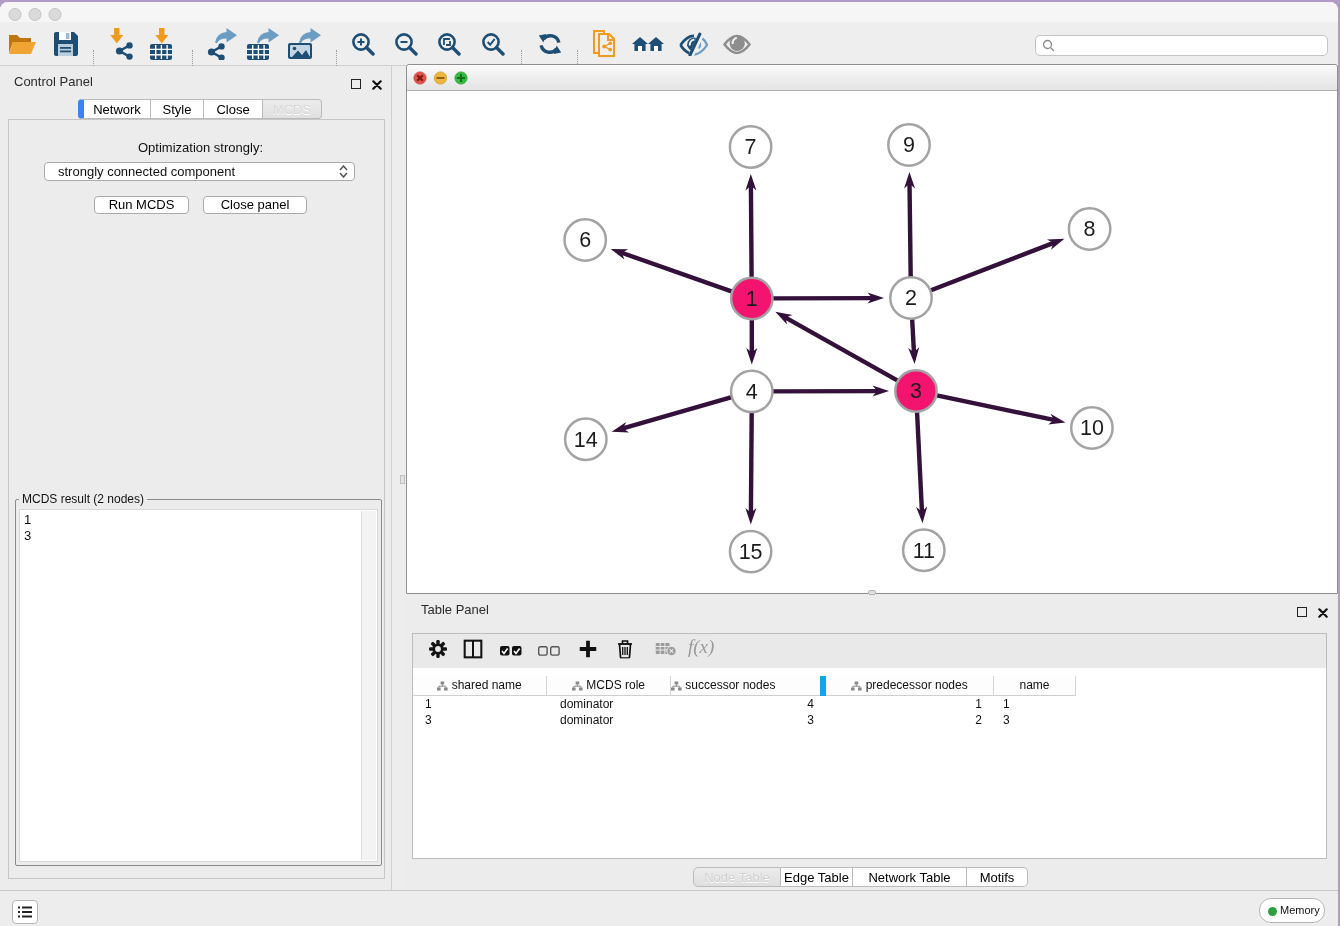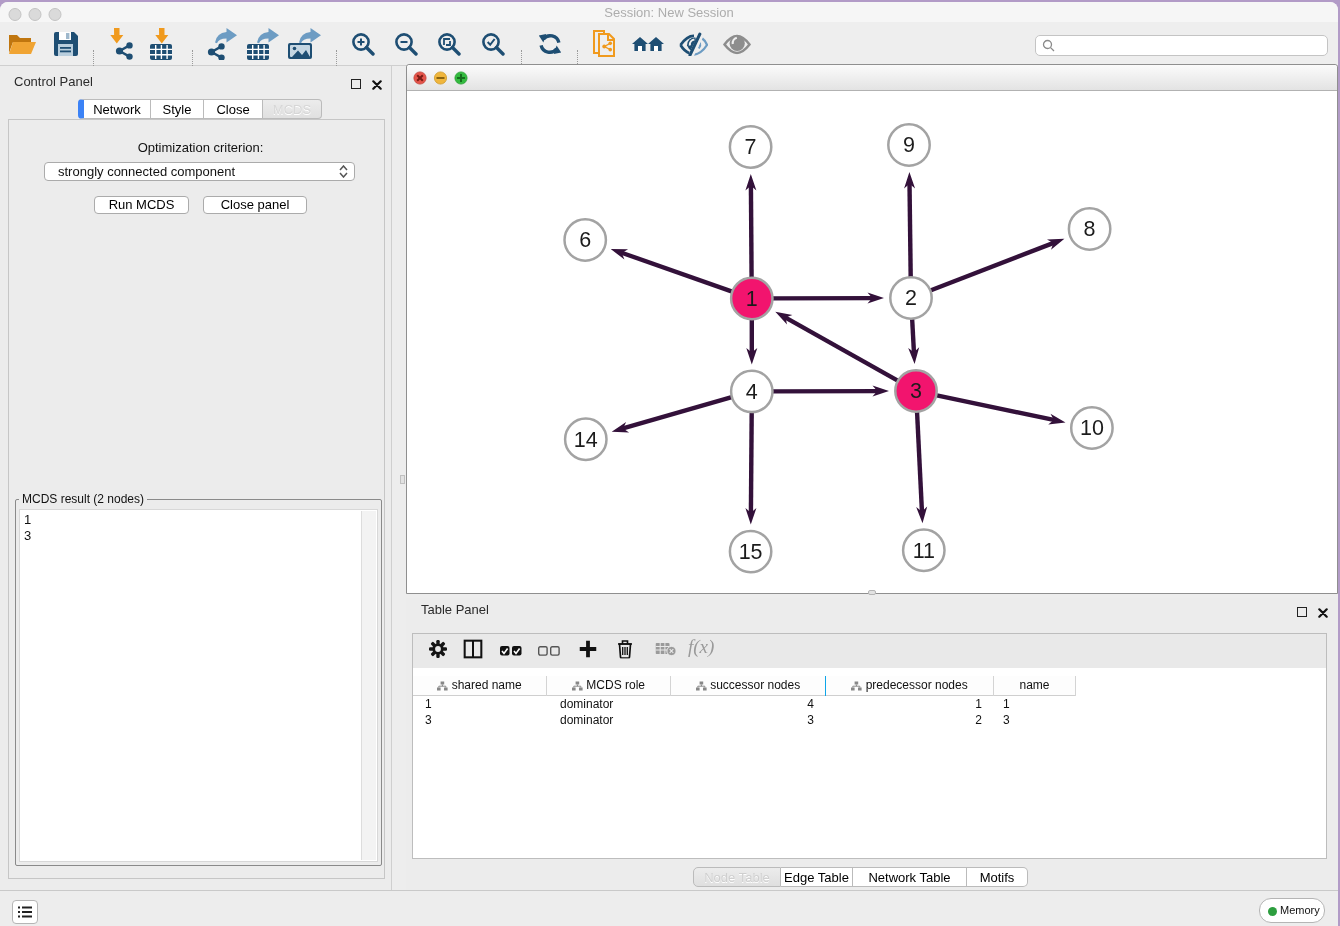--- a/index.html
+++ b/index.html
@@ -10,21 +10,20 @@
 .ptitle {font-size:13px;color:#2b2b2b}
 .tab {display:inline-block;background:#fff;border:1px solid #bbb;border-left:none;font-size:13px;text-align:center;height:20px;line-height:19px;vertical-align:top}
 </style></head><body>
 <div id="win">
   <div id="titlebar">
     <svg width="70" height="14" style="position:absolute;left:8px;top:6px">
         <circle cx="7" cy="6.5" r="6" fill="#dadada" stroke="#c3c3c3"></circle>
         <circle cx="27" cy="6.5" r="6" fill="#dadada" stroke="#c3c3c3"></circle>
         <circle cx="47" cy="6.5" r="6" fill="#dadada" stroke="#c3c3c3"></circle>
       </svg>
-    <div style="position:absolute;left:0;right:0;top:3px;text-align:center;font-size:13px;color:#adadad">Session: New Session</div>
   </div>
   <div id="toolbar">
       <div class="tsep" style="left:93px"></div>
       <div class="tsep" style="left:192px"></div>
       <div class="tsep" style="left:336px"></div>
       <div class="tsep" style="left:521px"></div>
       <div class="tsep" style="left:577px"></div>
     </div>
   <div style="position:absolute;left:22px;top:22px;width:0;height:44px">
       <div style="position:absolute;left:50%;top:50%;transform:translate(-50%,-50%)"><svg width="30" height="26" viewBox="0 0 30 26" style="">
@@ -196,21 +195,21 @@
 
   <div style="position:absolute;left:0;top:64px;width:392px;height:824px;background:#ececec;border-right:1px solid #cfcfcf">
     <div class="ptitle" style="position:absolute;left:14px;top:8px">Control Panel</div>
     <div style="position:absolute;right:9px;top:10px"><span style="display:inline-block;width:10px;height:10px;border:1.5px solid #222;margin-right:11px;vertical-align:1px"></span><svg width="10" height="10" viewBox="0 0 10 10">
           <path d="M1.3 1.3 L8.7 8.7 M8.7 1.3 L1.3 8.7" stroke="#111" stroke-width="2.2" stroke-linecap="round"></path>
         </svg></div>
     <div style="position:absolute;left:78px;top:33px;height:20px">
       <div class="tab" style="width:73px;border-left:6px solid #3b82f6;border-radius:4px 0 0 4px">Network</div><div class="tab" style="width:53px">Style</div><div class="tab" style="width:59px">Close</div><div class="tab" style="width:59px;background:linear-gradient(#ececec,#e0e0e0);color:#d6d6d6;text-shadow:0 1px 0 #fff;border-radius:0 4px 4px 0">MCDS</div>
     </div>
     <div style="position:absolute;left:8px;top:53px;width:377px;height:760px;border:1px solid #c6c6c6;background:#ececec"></div>
-    <div style="position:absolute;left:8px;width:385px;top:74px;text-align:center;font-size:13px;color:#111">Optimization criterion:</div>
+    <div style="position:absolute;left:8px;width:385px;top:74px;text-align:center;font-size:13px;color:#111">Optimization strongly:</div>
     <div style="position:absolute;left:44px;top:96px;width:311px;height:19px;background:#fff;border:1px solid #ababab;border-radius:4px;font-size:13px;color:#111;line-height:17px;padding-left:13px">strongly connected component
       <svg width="9" height="13" style="position:absolute;right:6px;top:2px">
           <path d="M1 5 L4.5 1 L8 5" fill="none" stroke="#555" stroke-width="1.5"></path>
           <path d="M1 8 L4.5 12 L8 8" fill="none" stroke="#555" stroke-width="1.5"></path>
         </svg>
     </div>
     <div style="position:absolute;left:94px;top:130px;width:95px;height:18px;background:#fff;border:1px solid #ababab;border-radius:4px;font-size:13px;text-align:center;line-height:16px">Run MCDS</div>
     <div style="position:absolute;left:203px;top:130px;width:104px;height:18px;background:#fff;border:1px solid #ababab;border-radius:4px;font-size:13px;text-align:center;line-height:16px">Close panel</div>
     <fieldset style="position:absolute;left:15px;top:426px;width:367px;height:374px;border:1px solid #8a8a8a;border-radius:2px">
       <legend style="font-size:12px;color:#111;padding:0 3px;margin-left:3px">MCDS result (2 nodes)</legend>
@@ -365,21 +364,21 @@
             <rect x="0" y="6.5" width="3.6" height="3" fill="#888"></rect>
             <rect x="7" y="6.5" width="3.6" height="3" fill="#888"></rect>
             <path d="M5.4 3.5 v1.7 M1.8 6.5 v-1.3 h7 v1.3" stroke="#888" stroke-width="1" fill="none"></path>
           </svg> shared name</div>
       <div style="position:absolute;left:134px;top:0;width:124px;height:20px;border-right:1px solid #d4d4d4;text-align:center;line-height:19px"><svg width="11" height="10" viewBox="0 0 11 10" style="vertical-align:middle">
             <rect x="3.6" y="0.5" width="3.6" height="3" fill="#888"></rect>
             <rect x="0" y="6.5" width="3.6" height="3" fill="#888"></rect>
             <rect x="7" y="6.5" width="3.6" height="3" fill="#888"></rect>
             <path d="M5.4 3.5 v1.7 M1.8 6.5 v-1.3 h7 v1.3" stroke="#888" stroke-width="1" fill="none"></path>
           </svg> MCDS role</div>
-      <div style="position:absolute;left:258px;top:0;width:155px;height:20px;border-right:1px solid #0ea5e9;text-align:center;line-height:19px"><svg width="11" height="10" viewBox="0 0 11 10" style="vertical-align:middle">
+      <div style="position:absolute;left:258px;top:0;width:155px;height:20px;border-right:6px solid #0ea5e9;text-align:left;line-height:19px"><svg width="11" height="10" viewBox="0 0 11 10" style="vertical-align:middle">
             <rect x="3.6" y="0.5" width="3.6" height="3" fill="#888"></rect>
             <rect x="0" y="6.5" width="3.6" height="3" fill="#888"></rect>
             <rect x="7" y="6.5" width="3.6" height="3" fill="#888"></rect>
             <path d="M5.4 3.5 v1.7 M1.8 6.5 v-1.3 h7 v1.3" stroke="#888" stroke-width="1" fill="none"></path>
           </svg> successor nodes</div>
       <div style="position:absolute;left:413px;top:0;width:168px;height:20px;border-right:1px solid #d4d4d4;text-align:center;line-height:19px"><svg width="11" height="10" viewBox="0 0 11 10" style="vertical-align:middle">
             <rect x="3.6" y="0.5" width="3.6" height="3" fill="#888"></rect>
             <rect x="0" y="6.5" width="3.6" height="3" fill="#888"></rect>
             <rect x="7" y="6.5" width="3.6" height="3" fill="#888"></rect>
             <path d="M5.4 3.5 v1.7 M1.8 6.5 v-1.3 h7 v1.3" stroke="#888" stroke-width="1" fill="none"></path>

